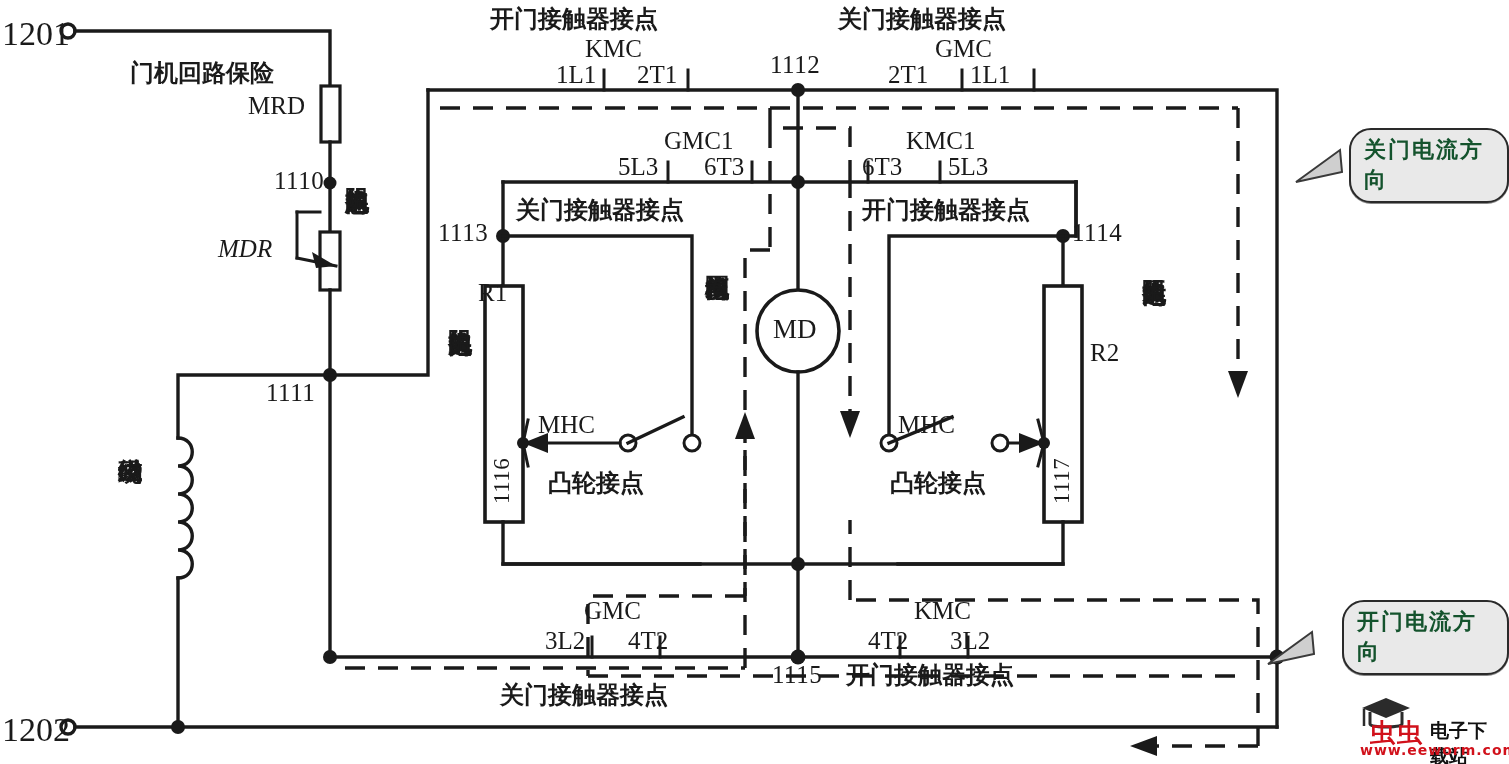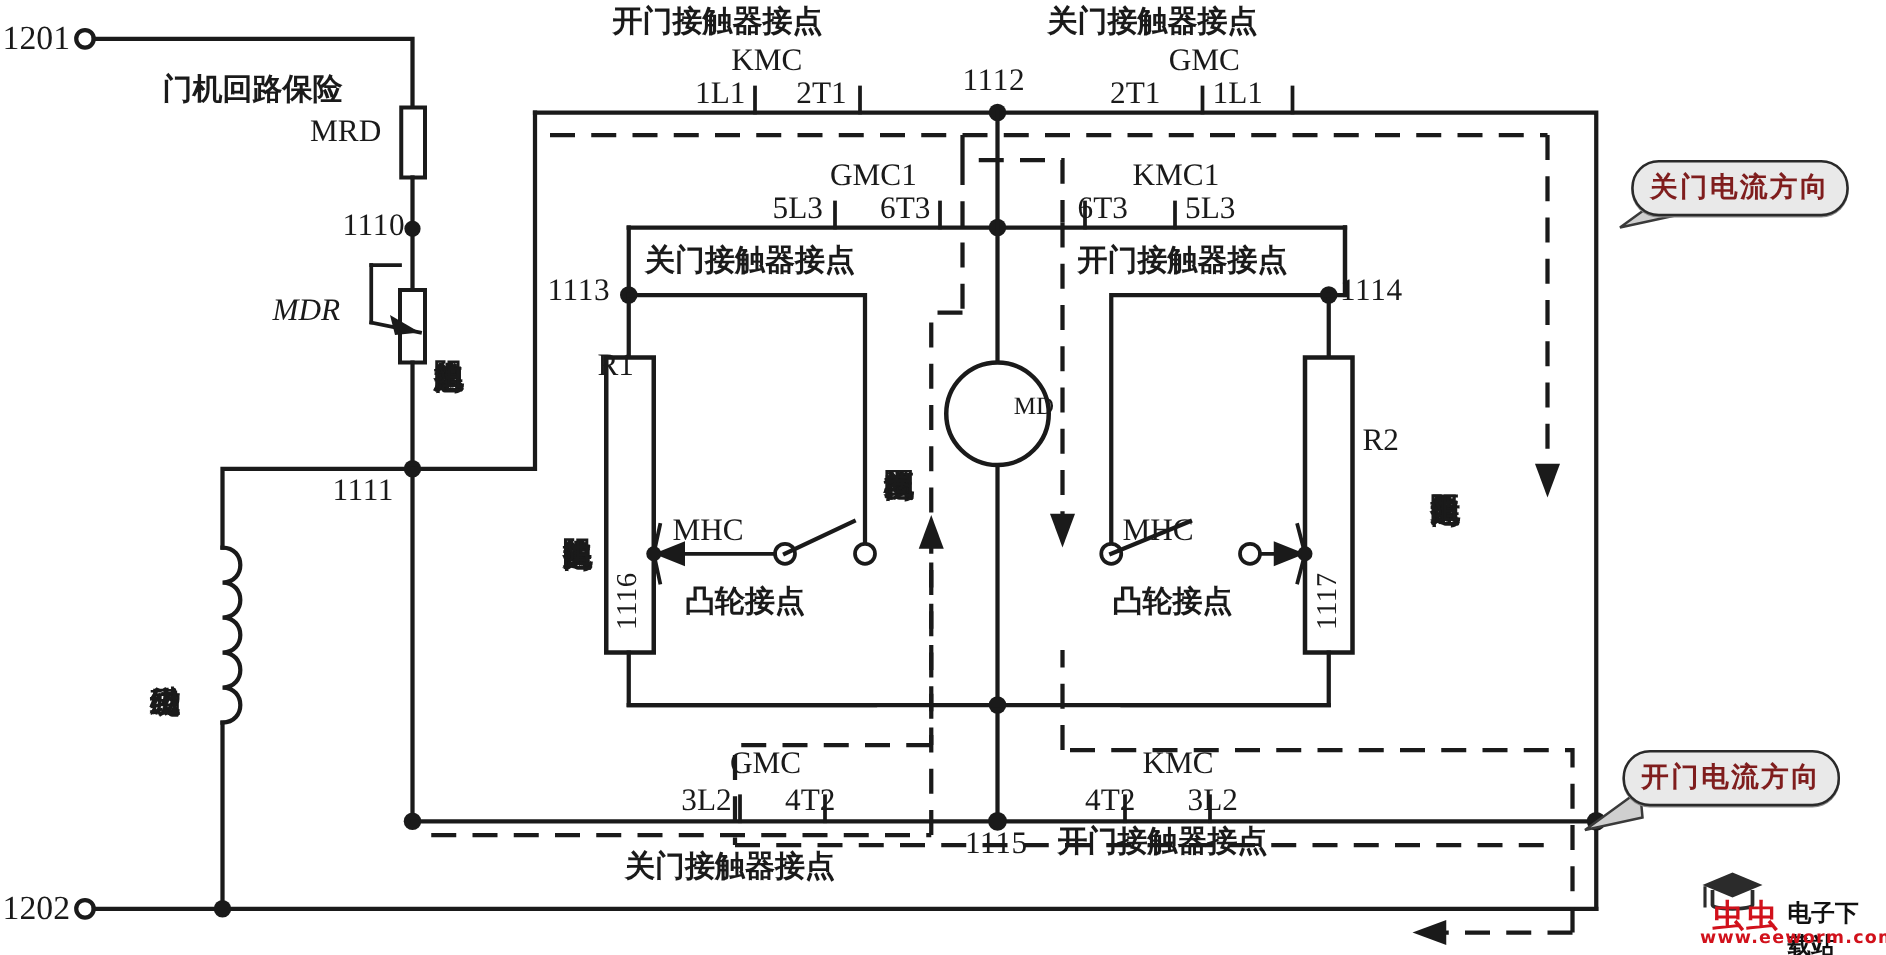--- a/index.html
+++ b/index.html
@@ -2,31 +2,31 @@
 <html><head>
 <meta charset="utf-8">
 <style>
   html,body{margin:0;padding:0;background:#fff;}
   body{width:1509px;height:764px;overflow:hidden;
        font-family:"Liberation Serif","DejaVu Serif",serif;color:#1a1a1a;}
   #stage{position:relative;width:1509px;height:764px;background:#fff;}
   svg#schematic{position:absolute;left:0;top:0;width:1509px;height:764px;}
   .lbl{position:absolute;white-space:nowrap;line-height:1.05;
        font-family:"Liberation Serif","DejaVu Serif",serif;color:#1a1a1a;}
-  .cn{font-family:Liberation Serif, serif;font-weight:700;text-align:center;}
+  .cn{font-family:Liberation Sans, sans-serif;font-weight:700;}
   .num{font-size:25px;letter-spacing:.5px;}
-  .term{font-size:27px;}
+  .term{font-size:34px;}
   .code{font-size:25px;font-weight:400;}
   .cnL{font-size:24px;font-weight:700;}
   .vert{writing-mode:vertical-rl;text-orientation:upright;}
   .vertnum{writing-mode:vertical-rl;text-orientation:mixed;transform:rotate(180deg);}
   .bubble{position:absolute;border:2.5px solid #2a2a2a;border-radius:22px;
           background:#e9e9e9;padding:5px 13px 6px;font-size:22px;font-weight:700;
           font-family:"DejaVu Sans","Liberation Sans",sans-serif;letter-spacing:2px;
-          color:#7f1d1d;box-shadow:0 1px 0 #888;}
+          color:#14532d;box-shadow:0 1px 0 #888;margin-left:44px;}
   #wm{position:absolute;left:1352px;top:694px;width:150px;height:66px;}
   #wm .bugs{position:absolute;left:18px;top:22px;font-size:25px;font-weight:700;
             color:#d1111b;font-family:"DejaVu Sans",sans-serif;letter-spacing:2px;}
   #wm .site{position:absolute;left:78px;top:24px;font-size:19px;font-weight:700;
             color:#111;font-family:"DejaVu Sans",sans-serif;}
   #wm .url{position:absolute;left:8px;top:48px;font-size:14px;font-weight:700;
            color:#d1111b;font-family:"DejaVu Sans",sans-serif;letter-spacing:1px;}
 </style>
 </head>
 <body>
@@ -214,21 +214,21 @@
 
 <div class="lbl num" style="left:438px;top:220px;">1113</div>
 <div class="lbl num" style="left:1072px;top:220px;">1114</div>
 
 <div class="lbl code" style="left:446px;top:280px;margin-left:32px;">R1</div>
 <div class="lbl cn cnL vert" style="left:448px;top:312px;height:200px;">关门换速电阻</div>
 <div class="lbl num vertnum" style="left:490px;top:418px;height:86px;font-size:23px;">1116</div>
 <div class="lbl code" style="left:538px;top:412px;">MHC</div>
 <div class="lbl cn cnL" style="left:548px;top:470px;">凸轮接点</div>
 
-<div class="lbl" style="left:811px;top:315px;font-size:20px;">MD</div>
+<div class="lbl" style="left:773px;top:315px;font-size:27px;">MD</div>
 <div class="lbl cn cnL vert" style="left:705px;top:256px;height:200px;">门机电枢线圈</div>
 
 <div class="lbl code" style="left:1090px;top:340px;">R2</div>
 <div class="lbl cn cnL vert" style="left:1142px;top:262px;height:230px;">开门换速电阻</div>
 <div class="lbl num vertnum" style="left:1050px;top:418px;height:86px;font-size:23px;">1117</div>
 <div class="lbl code" style="left:898px;top:412px;">MHC</div>
 <div class="lbl cn cnL" style="left:890px;top:470px;">凸轮接点</div>
 
 <div class="lbl code" style="left:584px;top:598px;">GMC</div>
 <div class="lbl code" style="left:545px;top:628px;">3L2</div>

